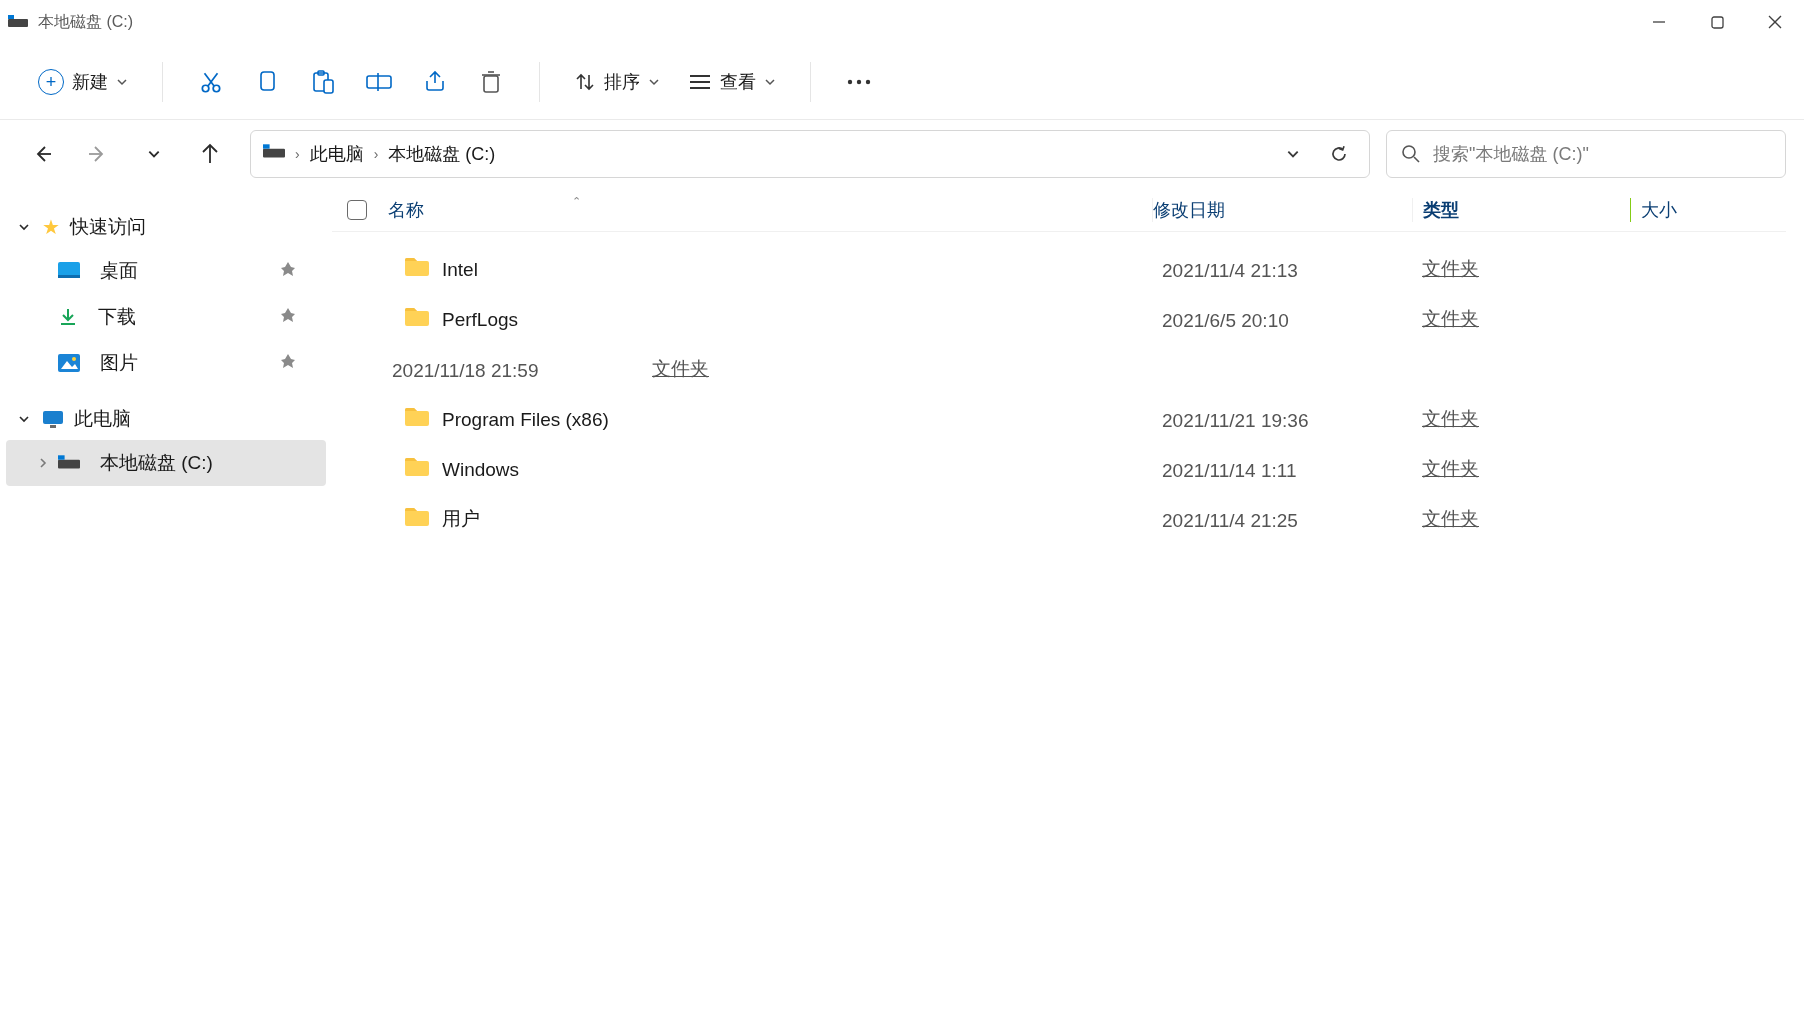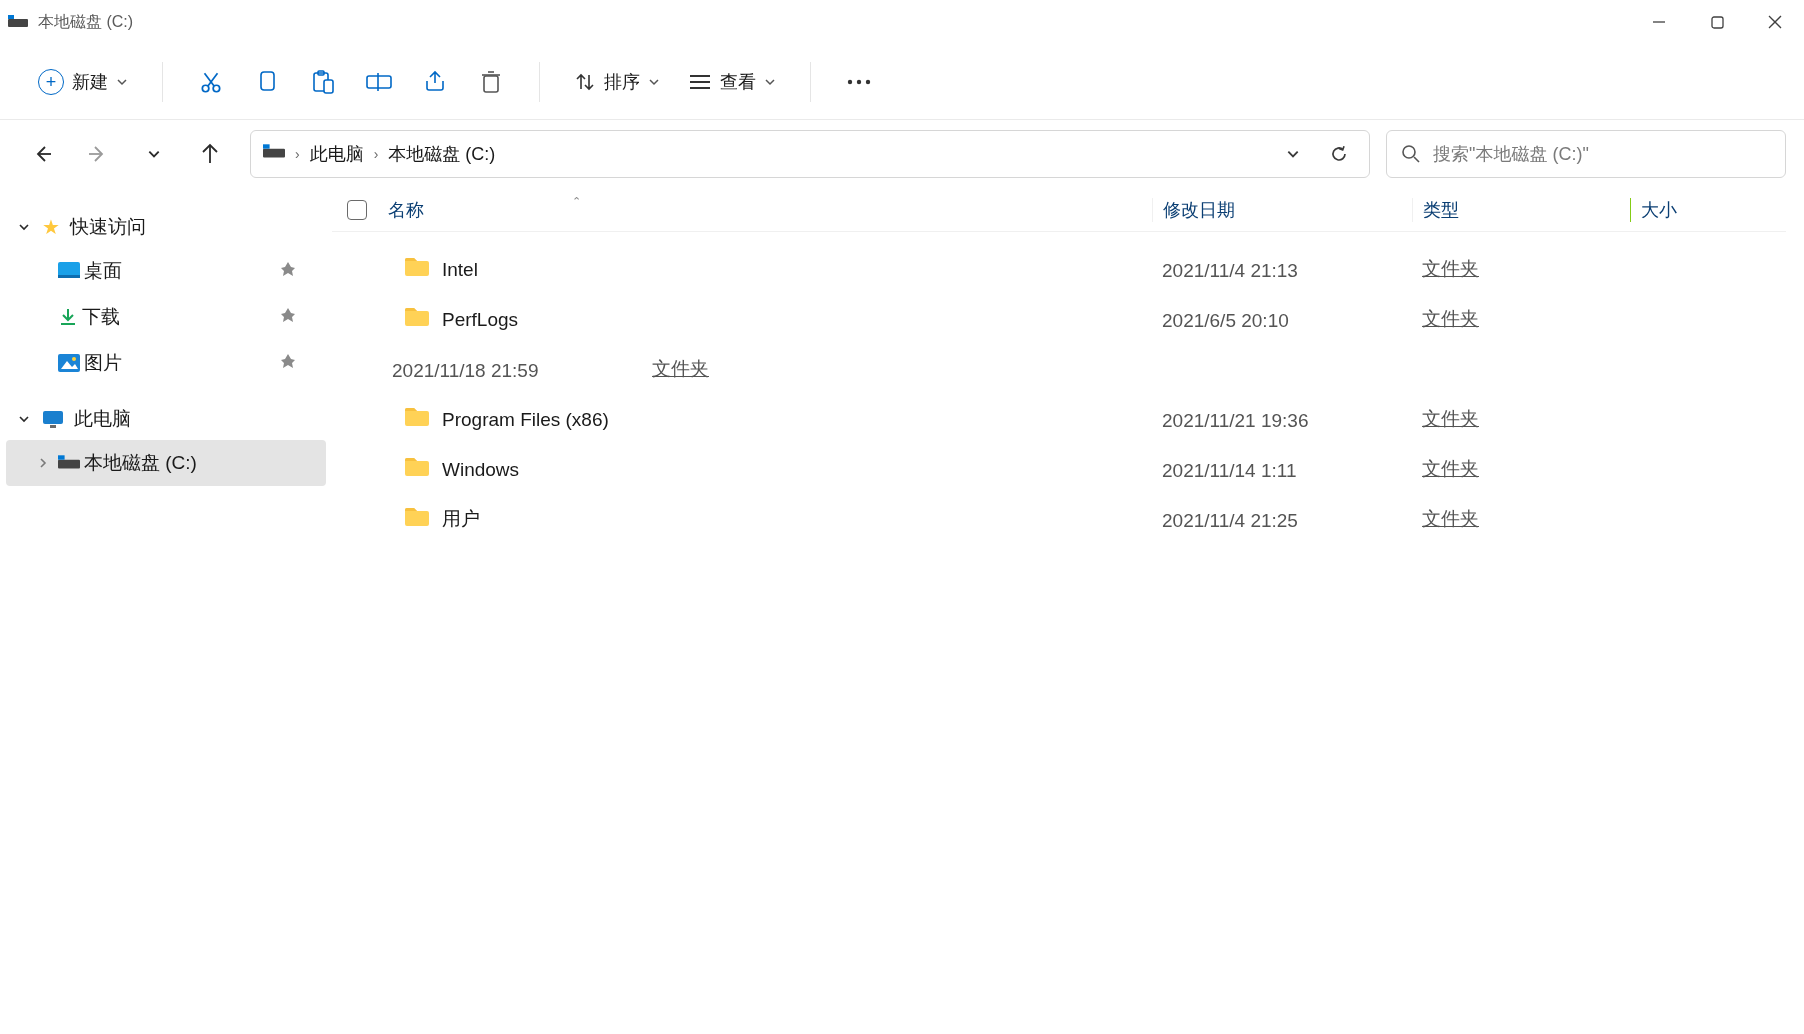--- a/index.html
+++ b/index.html
@@ -37,32 +37,32 @@
 .search-bar input { border: none; outline: none; font-size: 18px; flex: 1; background: transparent; }
 .search-bar input::placeholder { color: #7a7a7a; }
 
 
 .body { display: flex; height: calc(1034px - 44px - 76px - 68px); }
 
 .sidebar { width: 332px; padding-top: 18px; }
 .side-section { margin-bottom: 12px; }
 .side-header { display: flex; align-items: center; gap: 10px; padding: 8px 16px; font-size: 19px; }
 .side-header .exp { width: 16px; display: flex; justify-content: center; color: #2a2a2a; }
-.side-item { display: flex; align-items: center; gap: 4px; padding: 10px 16px 10px 58px; font-size: 19px; position: relative; }
+.side-item { display: flex; align-items: center; gap: 20px; padding: 10px 16px 10px 58px; font-size: 19px; position: relative; }
 .side-item .pin { position: absolute; right: 36px; color: #7a7a7a; }
 .side-item.selected { background: #e4e4e4; border-radius: 4px; margin: 0 6px; padding-left: 52px; }
 .side-item .exp-sm { position: absolute; left: 32px; color: #7a7a7a; }
 
 .file-area { flex: 1; padding-right: 18px; }
 .col-header { display: flex; align-items: center; height: 44px; font-size: 18px; color: #0a3e73; border-bottom: 1px solid #f0f0f0; }
 .col-header .check-col { width: 50px; display: flex; justify-content: center; }
 .col-header .name-col { flex: 1; padding-left: 6px; position: relative; }
 .col-header .sort-ind { position: absolute; left: 190px; top: -3px; font-size: 11px; color: #888; }
-.col-header .date-col { width: 260px; border-left: 1px solid #f0f0f0; padding-left: 10px; }
-.col-header .type-col { width: 218px; border-left: 1px solid #f0f0f0; padding-left: 10px; }
+.col-header .date-col { width: 260px; border-left: 1px solid #f0f0f0; }
+.col-header .type-col { width: 218px; border-left: 1px solid #f0f0f0; padding-left: 10px; font-weight: bold; }
 .col-header .size-col { width: 156px; border-left: 1px solid #84cc16; padding-left: 10px; }
 
 .checkbox { width: 20px; height: 20px; border: 1.5px solid #6a6a6a; border-radius: 4px; }
 
 .file-row { display: flex; align-items: flex-end; height: 50px; font-size: 19px; }
 .file-row .check-col { width: 50px; }
 .file-row .name-col { flex: 1; display: flex; align-items: center; gap: 12px; padding-left: 22px; }
 .file-row .date-col { width: 260px; padding-left: 10px; color: #545454; }
 .file-row .type-col { width: 218px; padding-left: 10px; color: #545454; text-decoration: underline; }
 .file-row .size-col { width: 156px; padding-left: 10px; color: #545454; }

